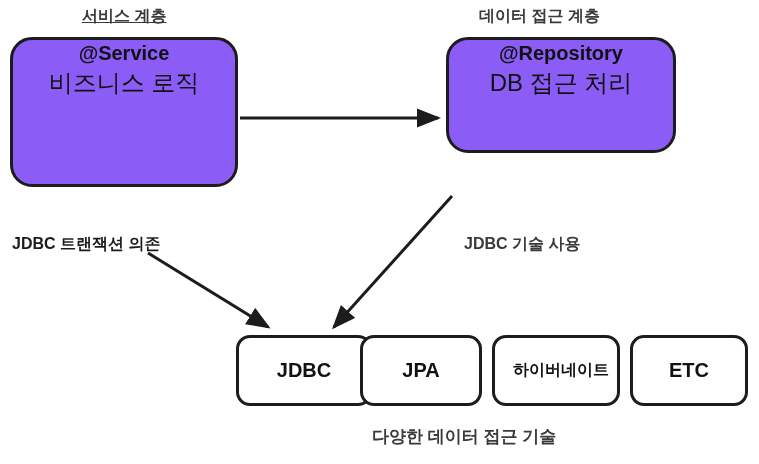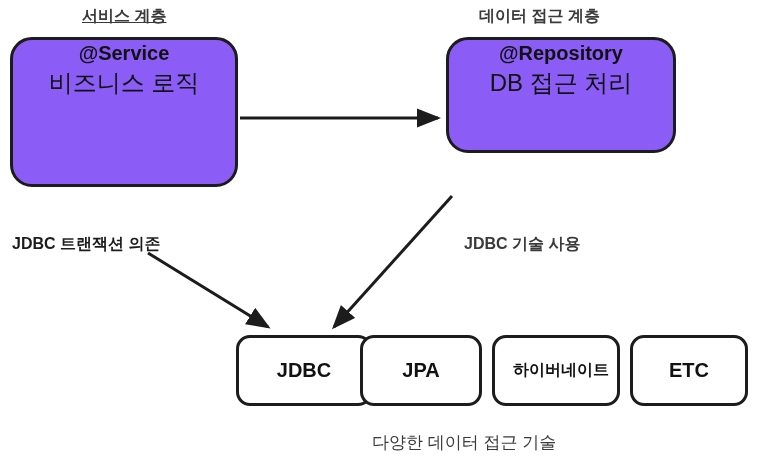--- a/index.html
+++ b/index.html
@@ -75,25 +75,24 @@
   svg.arrows {
     position: absolute;
     left: 0;
     top: 0;
     width: 759px;
     height: 464px;
     pointer-events: none;
   }
   .caption {
     position: absolute;
-    font-weight: normal;
+    font-weight: bold;
     font-size: 17px;
     color: #3a3a3a;
     white-space: nowrap;
-    margin-top: 6px;
   }
 </style>
 </head>
 <body>
 
 <div id="canvas">
 
   <div class="label" style="left:82px; top:6px;text-decoration:underline;">서비스 계층</div>
   <div class="label" style="left:479px; top:6px;">데이터 접근 계층</div>
 

